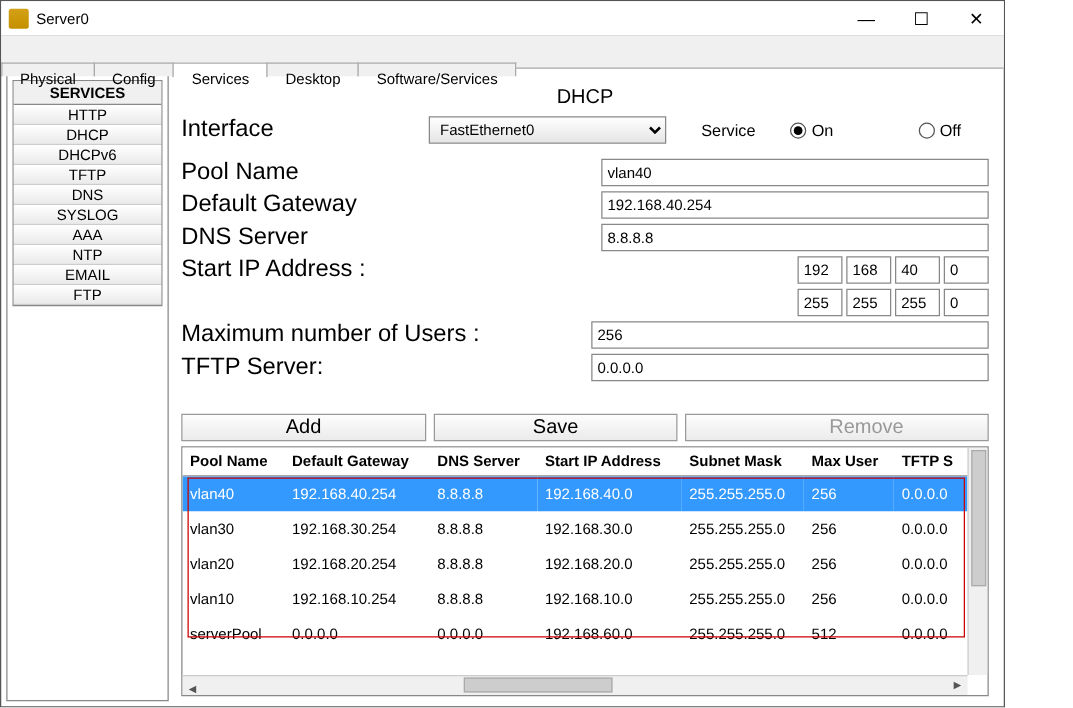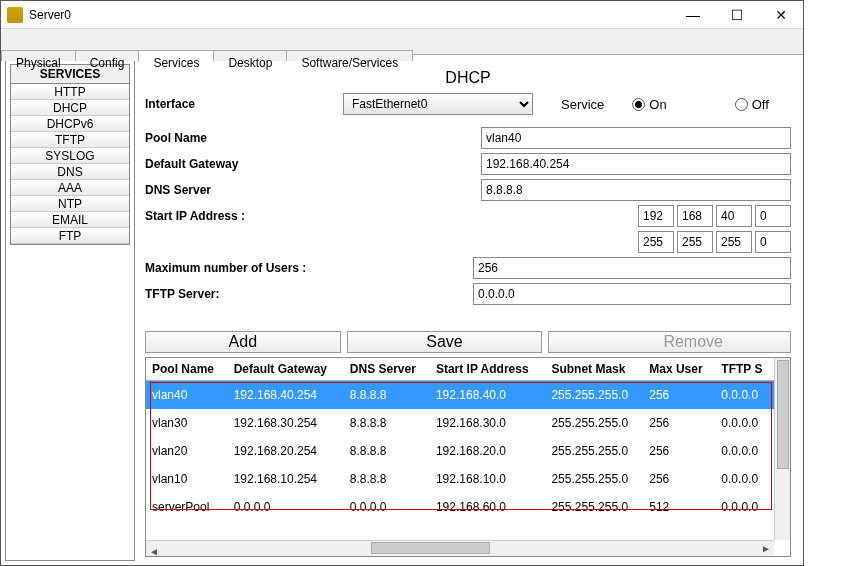--- a/index.html
+++ b/index.html
@@ -13,21 +13,21 @@
 .tab { padding: 5px 14px; font-size: 12px; border: 1px solid #aaa; border-bottom: none; background: #f0f0f0; position: relative; top:2px; margin-right:-1px;margin-top:19px;}
 .tab.active { background: #fff; border-bottom: 1px solid #fff; z-index:2; }
 .content { flex: 1; display: flex; padding: 4px; gap: 8px; overflow:hidden; }
 .sidebar { width: 130px; border: 1px solid #888; padding: 4px; }
 .sidebar .group { border: 1px solid #888; }
 .sidebar-header { text-align: center; font-weight: bold; font-size: 12px; background: #f0f0f0; border-bottom: 1px solid #888; padding: 2px 0; }
 .sidebar-item { text-align: center; font-size: 12px; background: linear-gradient(#fefefe,#eaeaea); border-bottom: 1px solid #ccc; border-top: 1px solid #fff; padding: 0 0; cursor: pointer;}
 .main { flex: 1; display: flex; flex-direction: column; padding: 4px 8px 4px 2px; overflow:hidden;}
 .main h2 { text-align: center; font-size: 16px; font-weight: normal; margin: 6px 0;}
 .row { display: flex; align-items: center; margin-bottom: 4px; gap: 8px; }
-.row .label { width: 190px; font-size: 12px; font-weight: bold; }
+.row .label { width: 190px; font-size: 19px; }
 .row input[type=text].wide { flex: 1; height: 22px; border: 1px solid #888; padding: 0 4px; font-size: 12px; }
 .row select { width: 190px; height: 22px; border: 1px solid #888; background: linear-gradient(#fff,#e5e5e5); font-size: 12px; padding: 0 4px;}
 .svc-label { font-size: 13px; margin-left: 20px; margin-right: 20px;}
 .radio-opt { display:flex; align-items:center; gap:4px; font-size:13px; }
 .octet { width: 36px; height: 22px; border: 1px solid #888; text-align: left; padding: 0 4px; font-size: 12px; }
 .right-group { display:flex; gap:3px; margin-left:auto;align-items:flex-end;}
 .btnrow { display:flex; gap:6px; margin-top:6px; margin-bottom:4px;}
 .btnrow button { flex:1; height:22px; border:1px solid #999; background: linear-gradient(#fdfdfd,#ebebeb); font-size:16px; cursor:pointer;margin-top:16px;}
 .btnrow button.disabled { color:#999;padding-left:47px; }
 .tablewrap { border:1px solid #888; flex:1; position:relative; overflow:hidden;}
@@ -68,22 +68,22 @@
 
   <div class="content">
     <div class="sidebar">
       <div class="group">
         <div class="sidebar-header">SERVICES</div>
         <div id="sidebar-items">
             <div class="sidebar-item">HTTP</div>
             <div class="sidebar-item">DHCP</div>
             <div class="sidebar-item">DHCPv6</div>
             <div class="sidebar-item">TFTP</div>
+            <div class="sidebar-item">DNS</div>
             <div class="sidebar-item">SYSLOG</div>
-            <div class="sidebar-item">DNS</div>
             <div class="sidebar-item">AAA</div>
             <div class="sidebar-item">NTP</div>
             <div class="sidebar-item">EMAIL</div>
             <div class="sidebar-item">FTP</div>
           </div>
       </div>
     </div>
 
     <div class="main">
       <h2>DHCP</h2>

